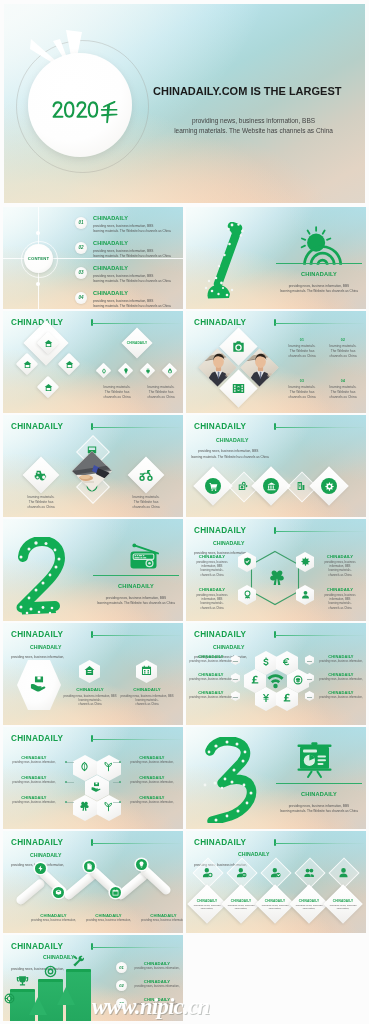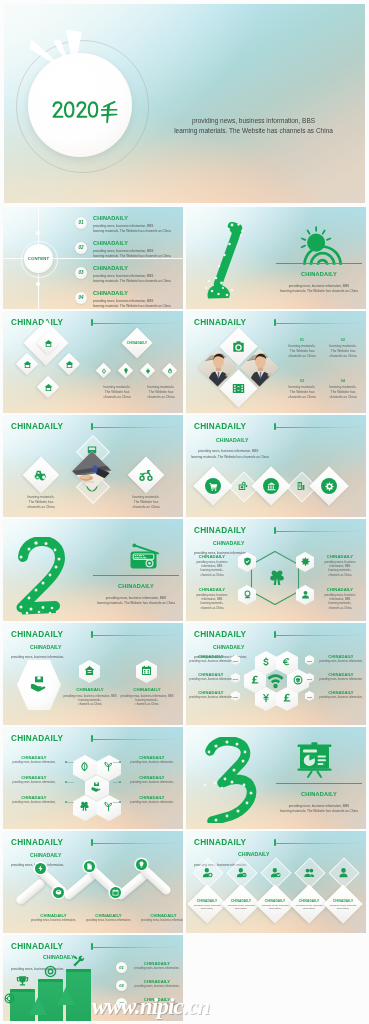--- a/index.html
+++ b/index.html
@@ -410,20 +410,21 @@
         <path d="M25.4 6.2c.5-2.6 2.5-4 4.8-3.8 2.3.2 3.5 1.8 2.9 4-.6 2.3-4.2 5.6-7.6 10.4h8.8"></path>
         <path d="M41 2.4c2.7 0 4.2 3 4.2 7.2 0 4.3-1.5 7.2-4.2 7.2s-4.2-2.9-4.2-7.2c0-4.2 1.5-7.2 4.2-7.2z"></path>
       </g>
       <g fill="#169a4a">
         <path d="M63.3 1.2c.6.6-.2 1.6-1.2 2.1L52.2 7.6c-.8.3-1.6-.3-1.2-1 .4-.7 9.1-4.6 10.6-5.3.8-.4 1.4-.4 1.7-.1z"></path>
         <path d="M49.3 8.9h15.3c.9 0 1.3 1.2.3 1.5l-15.2.3c-1 0-1.2-1.5-.4-1.8z"></path>
         <path d="M56.2 4.6c1-.2 2 .5 1.8 1.6l-2 16.3c-.1 1-1.6 1.2-1.8.1l1-17c.1-.6.4-.9 1-1z"></path>
         <path d="M49.8 14.2c5.3-.4 10.6-.6 14.9-.5 1 0 1.2 1.5.2 1.6-4.4.2-9.7.5-14.9 1-1 .1-1.3-2-.2-2.1z"></path>
       </g>
     </svg>
+    <div class="cov-title">CHINADAILY.COM  IS THE LARGEST</div>
     <div class="cov-sub1">providing news, business information, BBS</div>
     <div class="cov-sub2">learning materials. The Website has channels as China</div>
   </div>
 
   <div class="slide" id="s1" style="left:3px;top:207px;width:180px;height:102px;">
     <div class="bg bgA"></div>
     <div class="toc-hline"></div>
     <div class="toc-vline"></div>
     <div class="toc-dot" style="top:24px;"></div>
     <div class="toc-dot" style="top:75px;"></div>

